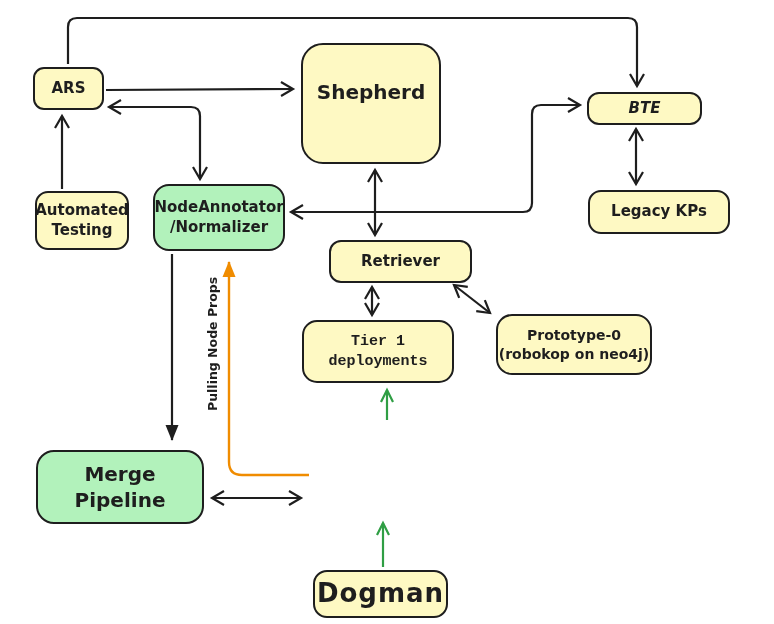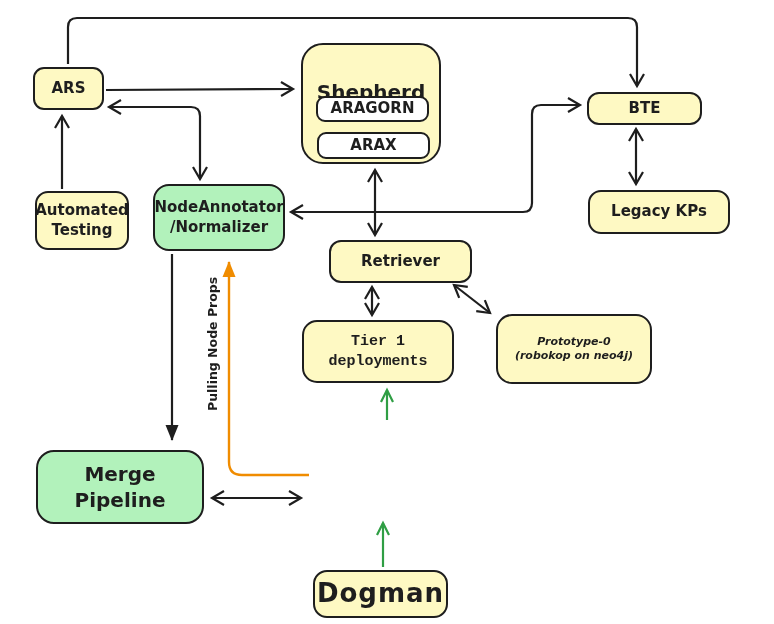--- a/index.html
+++ b/index.html
@@ -77,37 +77,35 @@
       <path d="M 383 567 L 383 523" marker-end="url(#vee-green)"></path>
     </g>
   </svg>
 
   <div class="vlabel">Pulling Node Props</div>
 
   <div class="node" style="left:33px; top:67px; width:71px; height:43px; border-radius:11px;">ARS</div>
 
   <div class="node container-node" style="left:301px; top:43px; width:140px; height:121px; border-radius:22px;">
     <span class="container-label" style="display:block; margin-top:14px;">Shepherd</span>
-    <div class="child-node" style="left:13px; top:51px; width:113px; height:26px;">ARAGORN</div>
-    <div class="child-node green" style="left:14px; top:87px; width:113px; height:27px;">ARAX</div>
   </div>
 
-  <div class="node" style="left:587px; top:92px; width:115px; height:33px; border-radius:12px;">BTE</div>
+  <div class="node" style="left:587px; top:92px; width:115px; height:33px; border-radius:12px;font-style:italic;">BTE</div>
 
   <div class="node" style="left:588px; top:190px; width:142px; height:44px; border-radius:13px;">Legacy KPs</div>
 
   <div class="node" style="left:35px; top:191px; width:94px; height:59px; border-radius:13px;">Automated
 Testing</div>
 
   <div class="node green" style="left:153px; top:184px; width:132px; height:67px; border-radius:16px;">NodeAnnotator
 /Normalizer</div>
 
   <div class="node" style="left:303px; top:240px; width:143px; height:43px; border-radius:12px;margin-left:26px;">Retriever</div>
 
-  <div class="node" style="left:496px; top:314px; width:156px; height:70px; border-radius:16px; font-size:11px;font-style:italic;">Prototype-0
+  <div class="node" style="left:496px; top:314px; width:156px; height:61px; border-radius:16px; font-size:14px;">Prototype-0
 (robokop on neo4j)</div>
 
   <div class="node" style="left:302px; top:320px; width:152px; height:63px; border-radius:15px;font-family:Liberation Mono, monospace;">Tier 1 deployments</div>
 
 
   <div class="node green big" style="left:36px; top:450px; width:168px; height:74px; border-radius:18px;">Merge Pipeline</div>
 
   <div class="node huge" style="left:313px; top:570px; width:135px; height:48px; border-radius:14px;">Dogman</div>
 
 </div>

